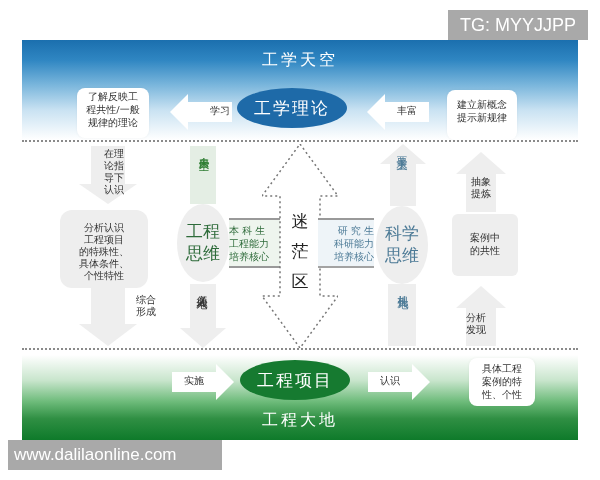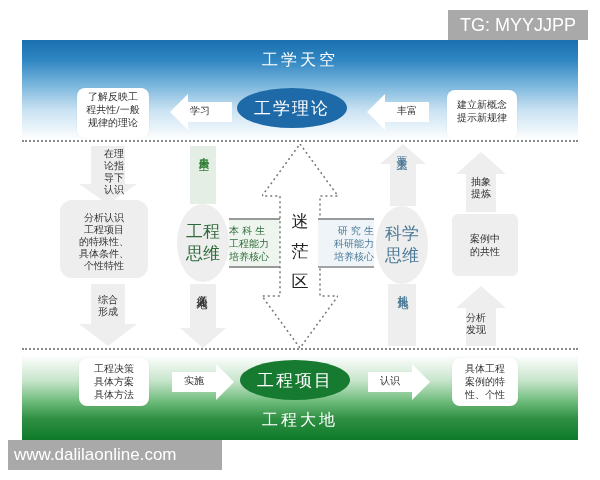--- a/index.html
+++ b/index.html
@@ -34,21 +34,21 @@
   <div class="abs card" style="left:55px; top:48px; width:72px; height:48px; padding-top:2px;">
     <div>了解反映工</div>
     <div>程共性/一般</div>
     <div>规律的理论</div>
   </div>
 
   <div class="abs" style="left:148px; top:52px; width:62px; height:40px;">
     <svg width="62" height="40">
       <polygon points="0,20 18,2 18,10 62,10 62,30 18,30 18,38" fill="#ffffff"></polygon>
     </svg>
-    <div class="abs small" style="left:20px; top:13px; width:40px; text-align:left;">学习</div>
+    <div class="abs small" style="left:20px; top:13px; width:40px; text-align:right;">学习</div>
   </div>
 
   <div class="abs" style="left:345px; top:52px; width:62px; height:40px;">
     <svg width="62" height="40">
       <polygon points="0,20 18,2 18,10 62,10 62,30 18,30 18,38" fill="#ffffff"></polygon>
     </svg>
     <div class="abs small" style="left:20px; top:13px; width:40px; text-align:center;">丰富</div>
   </div>
 
   <div class="abs ellipse-blue" style="left:215px; top:48px; width:110px; height:40px; line-height:40px;">工学理论</div>
@@ -66,33 +66,33 @@
       <polygon points="14,0 48,0 48,38 60,38 31,58 2,38 14,38" fill="#eeeeee"></polygon>
     </svg>
     <div class="abs small" style="left:14px; top:2px; width:46px; text-align:center;">
       <div>在理</div>
       <div>论指</div>
       <div>导下</div>
       <div>认识</div>
     </div>
   </div>
 
-  <div class="abs gray" style="left:38px; top:160px; width:88px; height:66px; border-radius:12px; font-size:10px; line-height:12px; text-align:center; padding-top:12px;">
+  <div class="abs gray" style="left:38px; top:170px; width:88px; height:66px; border-radius:12px; font-size:10px; line-height:12px; text-align:center; padding-top:12px;">
     <div>分析认识</div>
     <div>工程项目</div>
     <div>的特殊性、</div>
     <div>具体条件、</div>
     <div>个性特性</div>
   </div>
 
   <div class="abs" style="left:55px; top:244px; width:62px; height:62px;">
     <svg width="62" height="62">
       <polygon points="14,0 48,0 48,40 60,40 31,62 2,40 14,40" fill="#eeeeee"></polygon>
     </svg>
-    <div class="abs small" style="left:14px; top:10px; width:34px; text-align:center;">
+    <div class="abs small" style="left:14px; top:10px; width:34px; text-align:center;padding-left:38px;">
       <div>综合</div>
       <div>形成</div>
     </div>
   </div>
 
   <div class="abs" style="left:168px; top:106px; width:26px; height:58px; background:#e4eee4;">
     <div class="vtext small" style="color:#2e7d32; margin:2px auto 0; height:56px; font-size:11px;">来自天空</div>
   </div>
 
   <div class="abs gray" style="left:155px; top:164px; width:52px; height:78px; border-radius:50%; text-align:center; color:#2e6b3a; font-size:17px; line-height:22px; padding-top:16px; box-sizing:border-box;">
@@ -149,60 +149,55 @@
   <div class="abs" style="left:432px; top:112px; width:54px; height:60px;">
     <svg width="54" height="60">
       <polygon points="27,0 52,22 42,22 42,60 12,60 12,22 2,22" fill="#eeeeee"></polygon>
     </svg>
     <div class="abs small" style="left:12px; top:24px; width:30px; text-align:center;">
       <div>抽象</div>
       <div>提炼</div>
     </div>
   </div>
 
-  <div class="abs gray" style="left:430px; top:174px; width:66px; height:62px; border-radius:6px; font-size:10px; line-height:13px; text-align:center; padding-top:18px; box-sizing:border-box;">
+  <div class="abs gray" style="left:430px; top:174px; width:66px; height:62px; border-radius:6px; font-size:10px; line-height:13px; text-align:center; padding-top:18px; box-sizing:border-box;font-family:Liberation Mono, monospace;">
     <div>案例中</div>
     <div>的共性</div>
   </div>
 
   <div class="abs" style="left:432px; top:246px; width:54px; height:60px;">
     <svg width="54" height="60">
       <polygon points="27,0 52,22 42,22 42,60 12,60 12,22 2,22" fill="#eeeeee"></polygon>
     </svg>
     <div class="abs small" style="left:12px; top:26px; width:30px; ">
       <div>分析</div>
       <div>发现</div>
     </div>
   </div>
 
   <div class="abs earth"></div>
 
-  <div class="abs card" style="left:57px; top:318px; width:70px; height:44px; padding-top:4px;">
-    <div>工程决策</div>
-    <div>具体方案</div>
-    <div>具体方法</div>
-  </div>
 
   <div class="abs" style="left:150px; top:322px; width:62px; height:40px;">
     <svg width="62" height="40">
       <polygon points="62,20 44,2 44,10 0,10 0,30 44,30 44,38" fill="#ffffff"></polygon>
     </svg>
     <div class="abs small" style="left:2px; top:13px; width:40px; text-align:center;">实施</div>
   </div>
 
   <div class="abs ellipse-green" style="left:218px; top:320px; width:110px; height:40px; line-height:40px;">工程项目</div>
 
   <div class="abs" style="left:346px; top:322px; width:62px; height:40px;">
     <svg width="62" height="40">
       <polygon points="62,20 44,2 44,10 0,10 0,30 44,30 44,38" fill="#ffffff"></polygon>
     </svg>
     <div class="abs small" style="left:2px; top:13px; width:40px; text-align:center;">认识</div>
   </div>
 
-  <div class="abs card" style="left:430px; top:318px; width:66px; height:44px; padding-top:4px;">
+  <div class="abs card" style="left:447px; top:318px; width:66px; height:44px; padding-top:4px;">
     <div>具体工程</div>
     <div>案例的特</div>
     <div>性、个性</div>
   </div>
 
   <div class="abs band-title" style="left:218px; top:370px;">工程大地</div>
 </div>
 
 <div class="abs wm" style="left:8px; top:440px; width:214px; height:30px; font-size:17px; line-height:30px; padding-left:6px; box-sizing:border-box;">www.dalilaonline.com</div>
 

